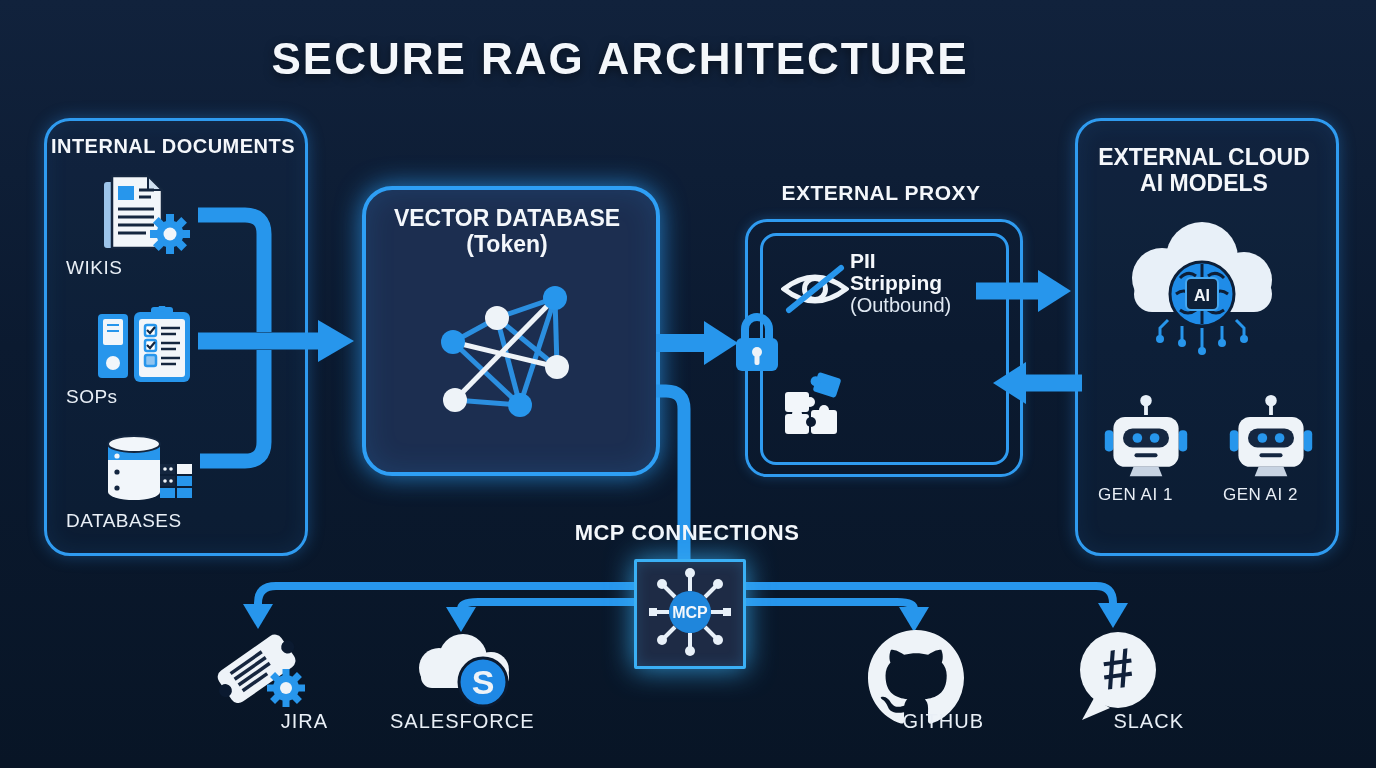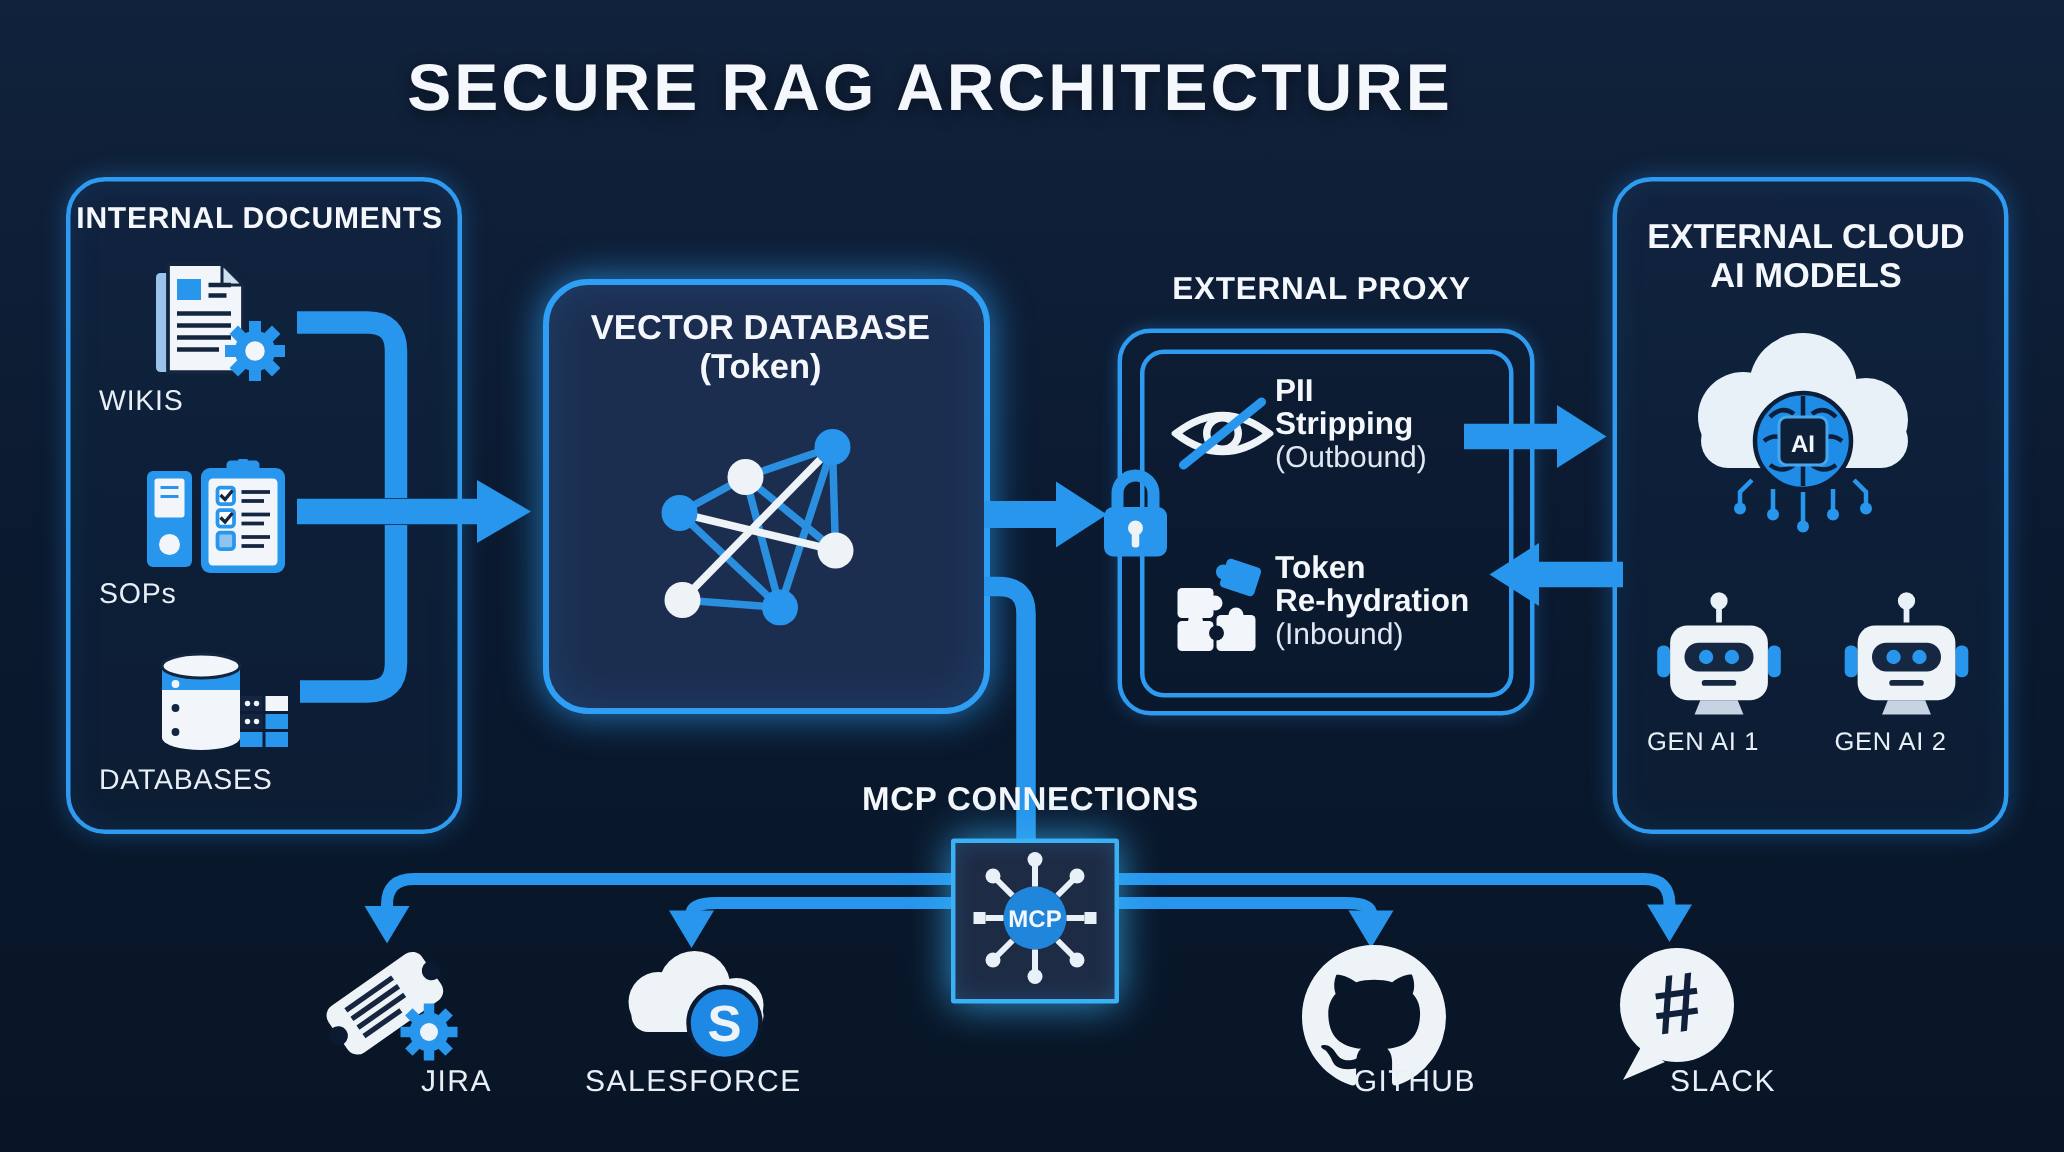--- a/index.html
+++ b/index.html
@@ -209,25 +209,20 @@
       <circle cx="32" cy="15" r="5" fill="#2796ec"></circle>
     </g>
     <rect x="2" y="22" width="24" height="20" rx="3" fill="#f2f6fa"></rect>
     <circle cx="27" cy="32" r="5" fill="#f2f6fa"></circle>
     <rect x="2" y="44" width="24" height="20" rx="3" fill="#f2f6fa"></rect>
     <circle cx="14" cy="44" r="5" fill="#f2f6fa"></circle>
     <rect x="28" y="40" width="26" height="24" rx="3" fill="#f2f6fa"></rect>
     <circle cx="41" cy="40" r="5" fill="#f2f6fa"></circle>
     <circle cx="28" cy="52" r="5" fill="#0b1a30"></circle>
   </svg>
-  <div class="abs z3" style="left:850px;top:368px">
-    <div class="proxy-line-bold">Token</div>
-    <div class="proxy-line-bold">Re-hydration</div>
-    <div class="proxy-line-reg">(Inbound)</div>
-  </div>
 
   <svg class="abs z3" style="left:1120px;top:212px" width="165" height="145" viewBox="0 0 165 145">
     <g fill="#e8f0f8">
       <circle cx="42" cy="66" r="30"></circle>
         <circle cx="82" cy="46" r="36"></circle>
         <circle cx="124" cy="68" r="28"></circle>
       <rect x="14" y="64" width="138" height="36" rx="18"></rect>
     </g>
     <g>
       <circle cx="82" cy="82" r="32" fill="#1f8ce8" stroke="#0d1f38" stroke-width="3"></circle>

